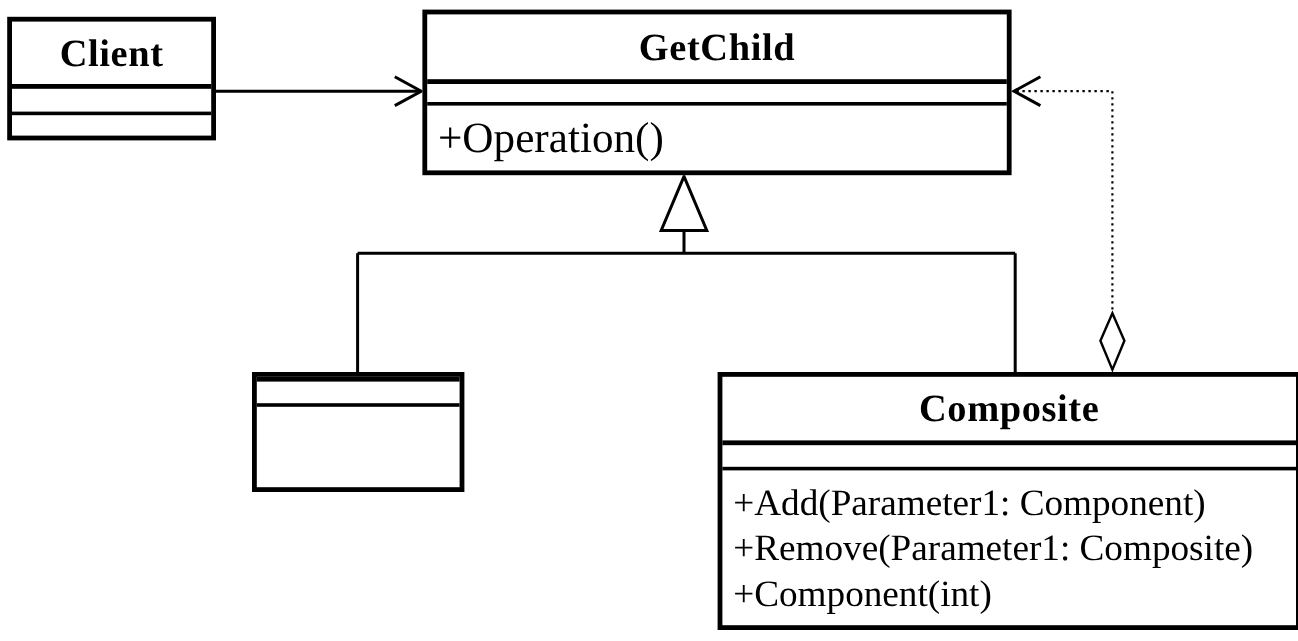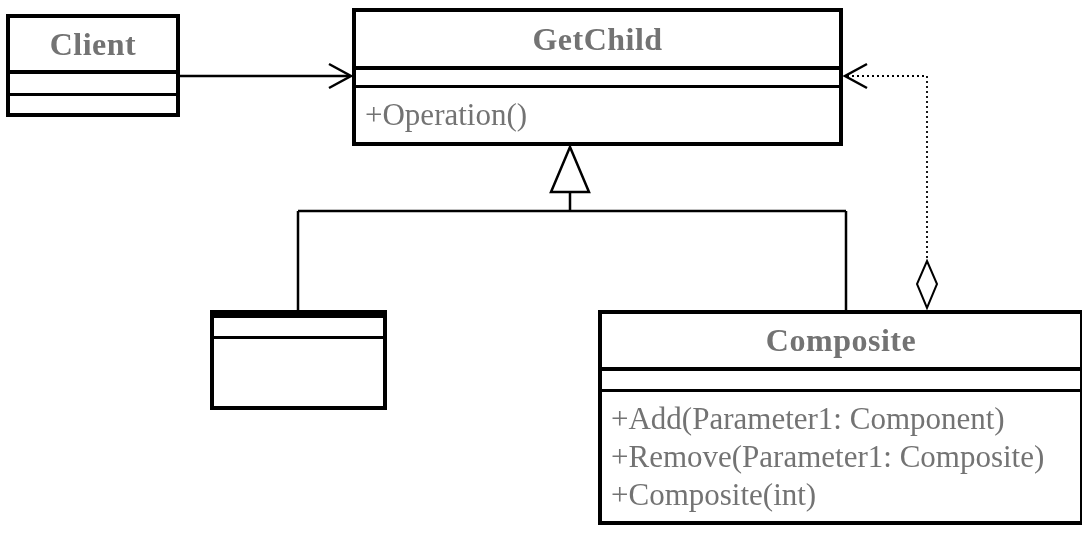--- a/index.html
+++ b/index.html
@@ -3,21 +3,21 @@
 <meta charset="utf-8">
 <style>
   * { margin: 0; padding: 0; box-sizing: border-box; }
   html, body { background: #ffffff; }
   .canvas {
     position: relative;
     width: 1082px;
     height: 534px;
     background: #ffffff;
     font-family: "Liberation Serif", serif;
-    color: #737373;
+    color: #000000;
     overflow: hidden;
   }
   svg.connectors {
     position: absolute;
     left: 0; top: 0;
     width: 1082px; height: 534px;
   }
   .uml-class {
     position: absolute;
     border: 4px solid #000000;
@@ -34,21 +34,21 @@
     letter-spacing: 0.5px;
     white-space: nowrap;
   }
   .compartment { width: 100%; }
   .attr-compartment { border-top: 4px solid #000000; }
   .ops-compartment  { border-top: 3px solid #000000; flex: 1; }
   .ops-single {
     display: flex;
     align-items: center;
     padding-left: 9px;
-    font-size: 31px;
+    font-size: 36px;
     white-space: nowrap;
   }
   .ops-list {
     padding: 8px 12px 0 9px;
     font-size: 31px;
     line-height: 38px;
     white-space: nowrap;
   }
   
   .client    { left: 6px;   top: 14px;  width: 174px; height: 103px; }
@@ -100,17 +100,17 @@
     <div class="compartment attr-compartment"></div>
     <div class="compartment ops-compartment"></div>
   </div>
 
   <div class="uml-class composite">
     <div class="uml-title">Composite</div>
     <div class="compartment attr-compartment"></div>
     <div class="compartment ops-compartment ops-list">
       <div>+Add(Parameter1: Component)</div>
       <div>+Remove(Parameter1: Composite)</div>
-      <div>+Composite(int)</div>
+      <div>+Component(int)</div>
     </div>
   </div>
 
 </div>
 
 </body></html>

